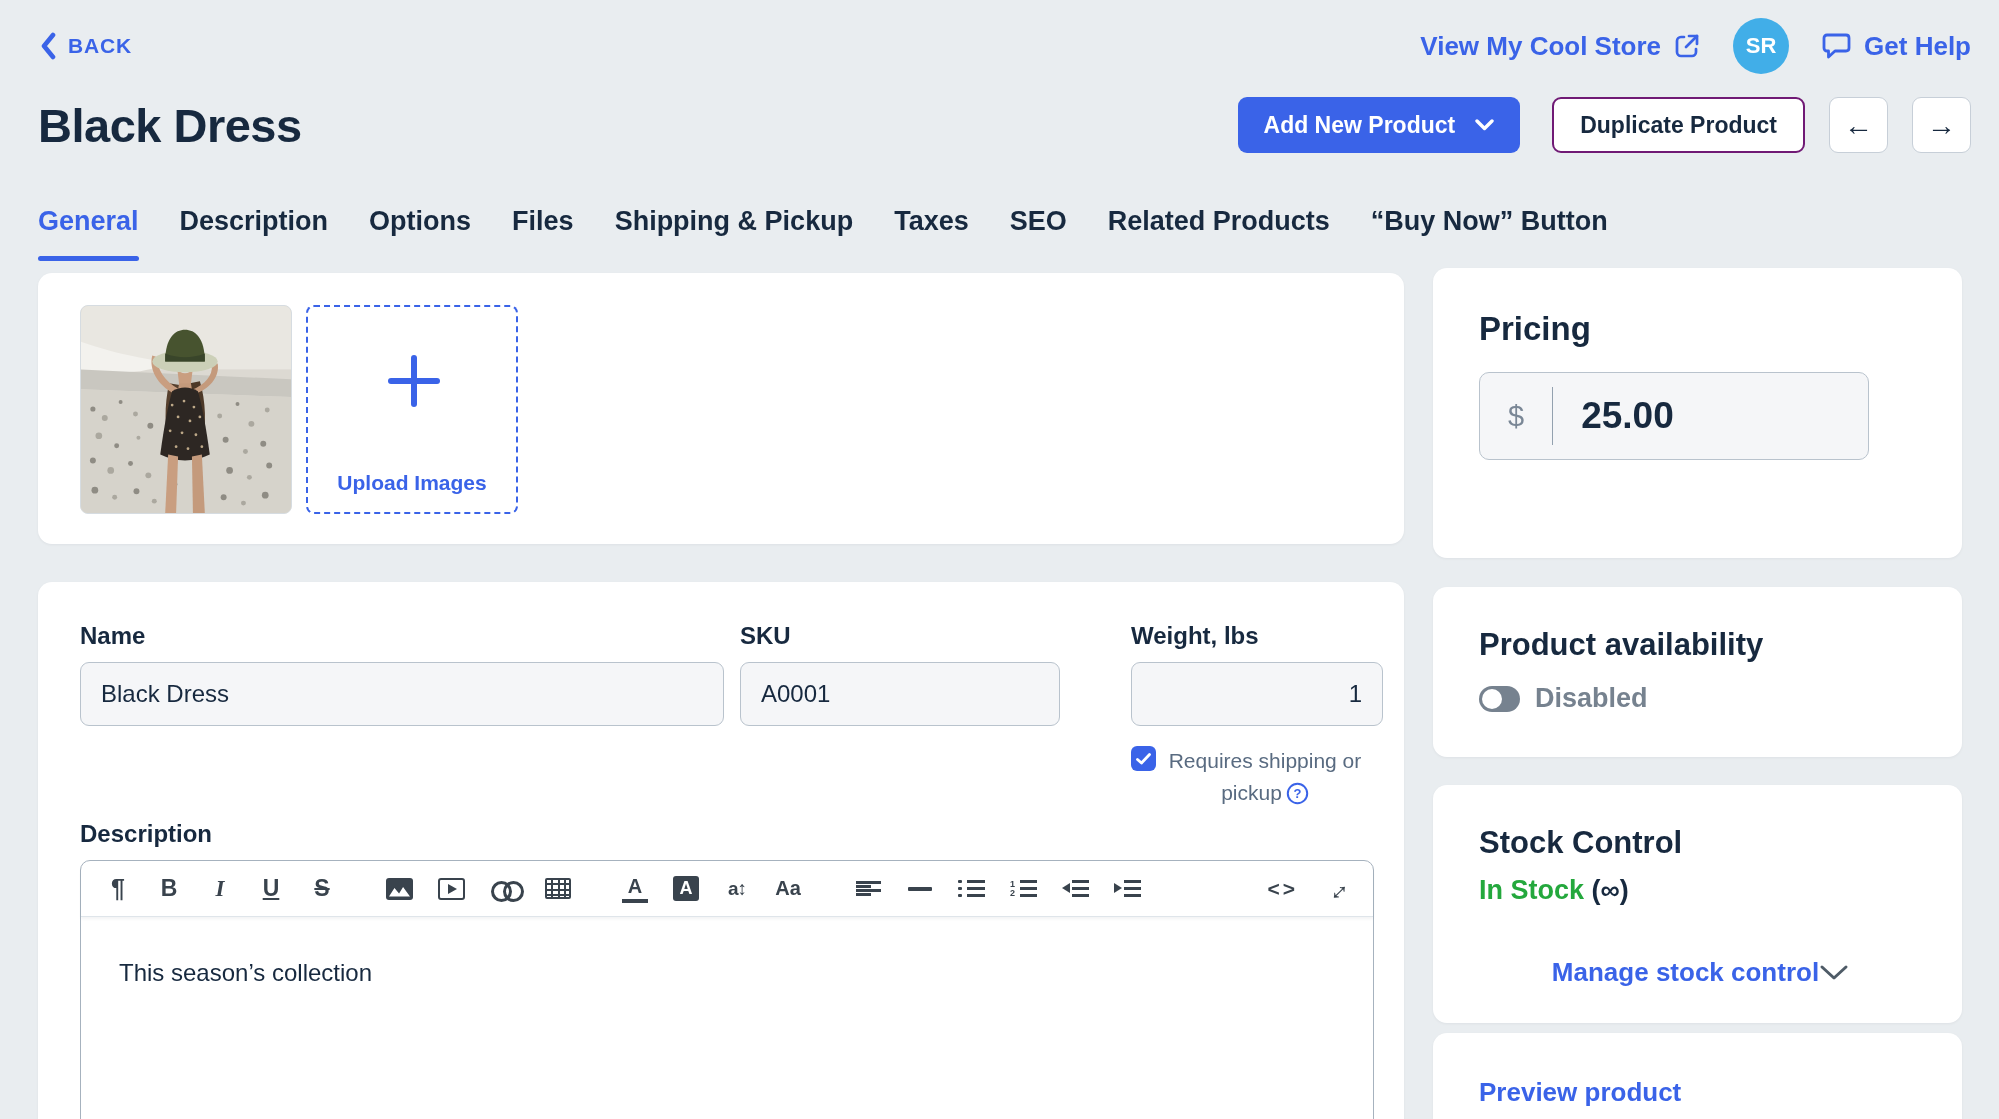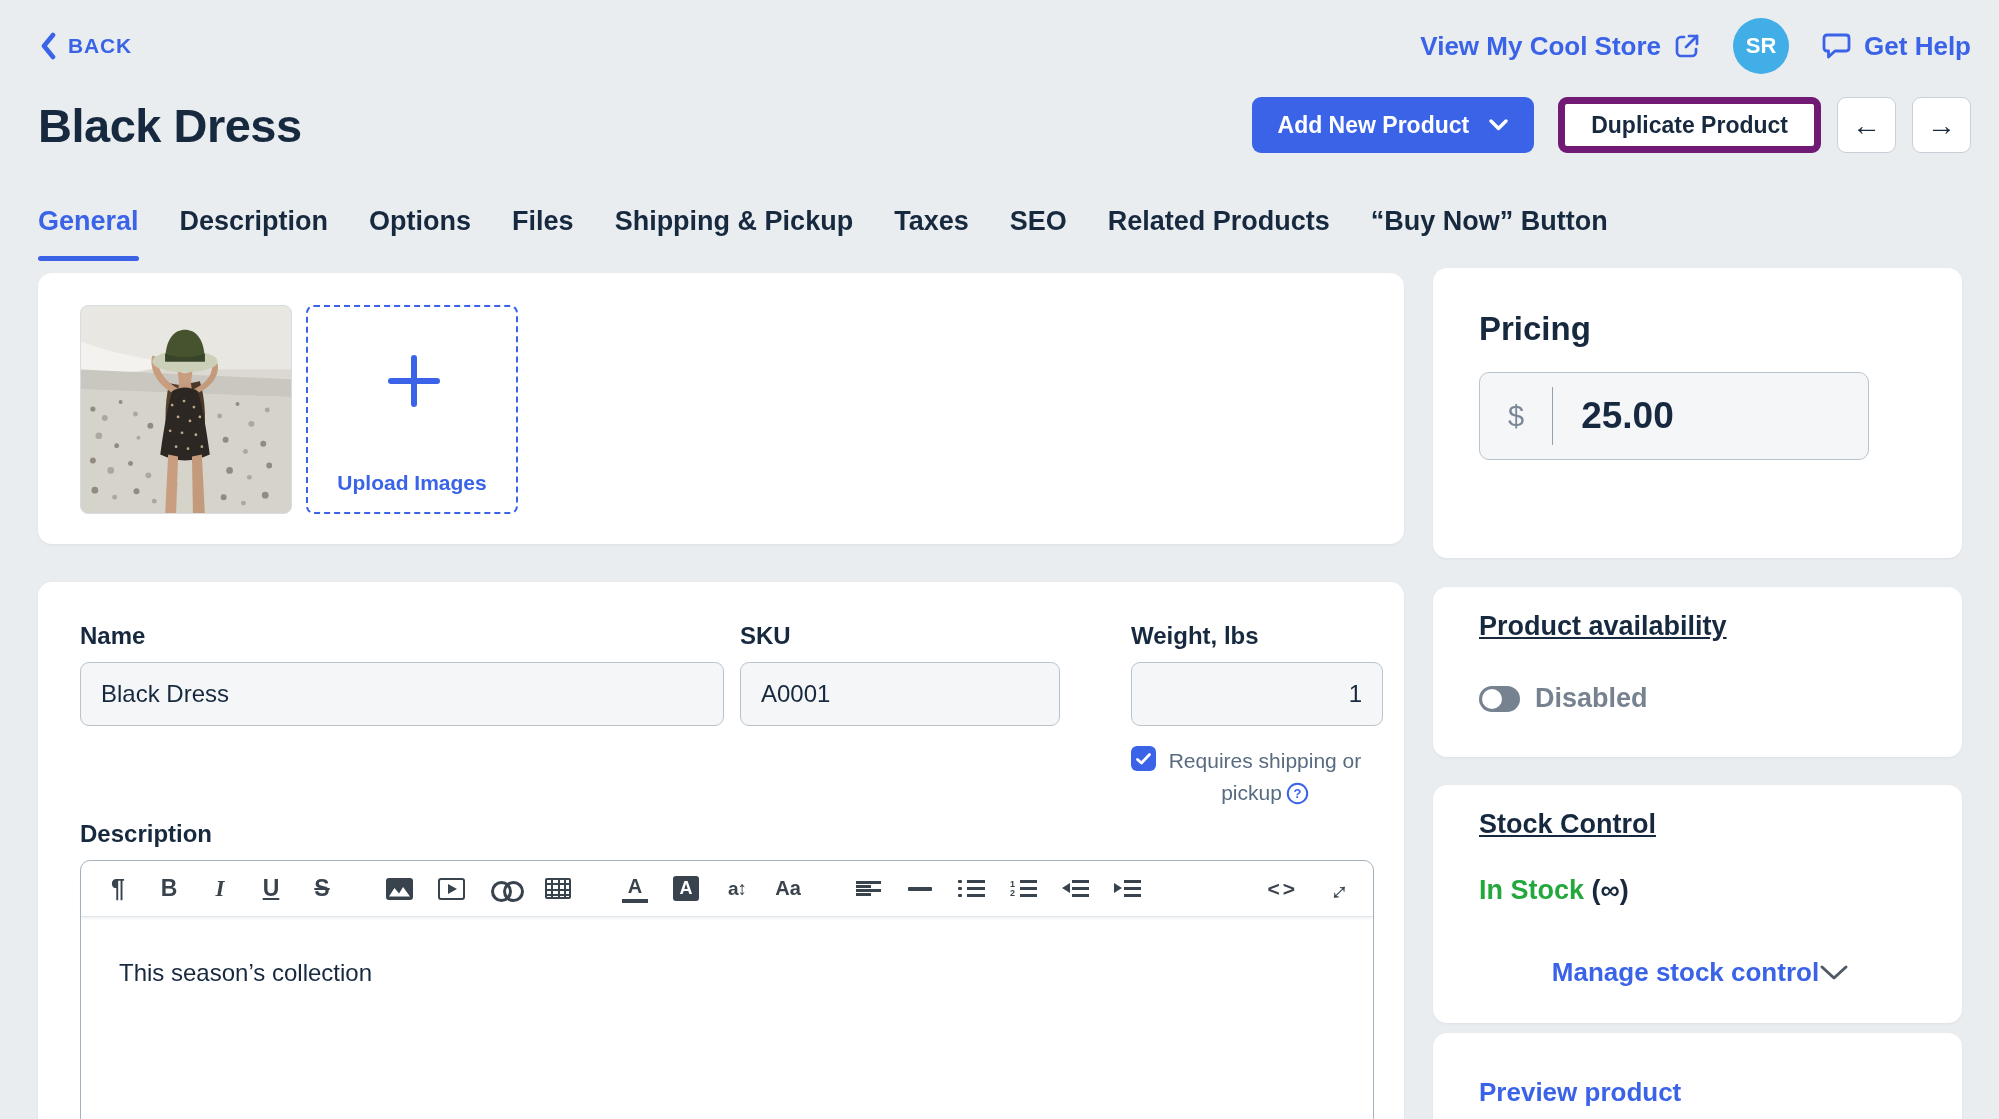--- a/index.html
+++ b/index.html
@@ -17,24 +17,24 @@
   
   .topbar{position:absolute; left:40px; right:28px; top:18px; height:56px; display:flex; align-items:center; justify-content:space-between;}
   .back{display:flex; align-items:center; gap:12px; color:var(--accent); font-size:21px; font-weight:700; letter-spacing:.8px;}
   .top-right{display:flex; align-items:center; gap:32px;}
   .top-link{display:flex; align-items:center; gap:12px; color:var(--accent); font-size:26px; font-weight:700;}
   .avatar{width:56px; height:56px; border-radius:50%; background:var(--avatar-bg); color:#fff; font-size:22px; font-weight:700; display:flex; align-items:center; justify-content:center; cursor:pointer;}
 
   
   .header{position:absolute; left:38px; right:28px; top:96px; height:58px; display:flex; align-items:center; justify-content:space-between;}
   .page-title{font-size:47px; font-weight:800; letter-spacing:-.5px; color:var(--ink);}
-  .actions{display:flex; align-items:flex-start; gap:16px;}
+  .actions{display:flex; align-items:flex-start; gap:24px;}
   .btn{height:56px; border-radius:9px; font-family:inherit; font-size:23px; font-weight:700; display:flex; align-items:center; cursor:pointer;}
   .btn-primary{background:var(--accent); color:#fff; border:none; padding:0 26px; gap:20px;}
-  .btn-secondary{background:#fff; color:var(--ink); border:7px solid #701a75; padding:0 26px; margin-left:8px;}
+  .btn-secondary{background:#fff; color:var(--ink); border:2px solid #701a75; padding:0 26px; margin-left:8px;}
   .btn-nav{width:59px; justify-content:center; background:#fff; border:1px solid #C7CFD8; color:var(--ink); font-size:29px; font-weight:600;}
   .btn-nav:first-of-type{margin-left:4px;}
 
   
   .tabs{position:absolute; left:38px; top:206px; display:flex; gap:41px;}
   .tab{font-size:27px; font-weight:700; color:var(--ink); padding-bottom:24px; position:relative; white-space:nowrap;}
   .tab.active{color:var(--accent);}
   .tab.active::after{content:""; position:absolute; left:0; right:0; bottom:0; height:5px; border-radius:3px; background:var(--accent);}
 
   
@@ -107,21 +107,21 @@
   .numbered-list-icon{width:27px; height:18px;}
   .numbered-list-icon::before{content:""; position:absolute; left:10px; top:0; width:17px; height:3.5px; background:var(--icon); box-shadow:0 7px 0 var(--icon), 0 14px 0 var(--icon);}
   .numbered-list-icon::after{content:"1\A 2"; white-space:pre; position:absolute; left:0; top:0; font-size:9px; line-height:9px; font-weight:700; color:var(--icon);}
   .outdent-icon,.indent-icon{width:27px; height:17.5px;}
   .outdent-icon::before,.indent-icon::before{content:""; position:absolute; left:10px; top:0; width:17px; height:3.5px; background:var(--icon); box-shadow:0 7px 0 var(--icon), 0 14px 0 var(--icon);}
   .outdent-icon::after{content:""; position:absolute; left:0; top:3.5px; width:0; height:0; border-top:5.5px solid transparent; border-bottom:5.5px solid transparent; border-right:8px solid var(--icon);}
   .indent-icon::after{content:""; position:absolute; left:0; top:3.5px; width:0; height:0; border-top:5.5px solid transparent; border-bottom:5.5px solid transparent; border-left:8px solid var(--icon);}
 
   
   .card h2{position:absolute; left:46px; top:42px; font-size:33px; font-weight:800; color:var(--ink);}
-  .card h3{position:absolute; left:46px; top:24px; font-size:27px; font-weight:800; color:var(--ink);text-decoration:underline;}
+  .card h3{position:absolute; left:46px; top:40px; font-size:31px; font-weight:800; color:var(--ink);}
   .price-box{position:absolute; left:46px; top:104px; width:390px; height:88px; background:#F5F6F8; border:1px solid #B9C3CD; border-radius:10px; display:flex; align-items:center;}
   .currency{font-size:29px; color:#7A8796; padding:0 28px;}
   .price-divider{width:1px; height:58px; background:#93A1AF;}
   .price-value{border:none; background:transparent; font-family:inherit; font-size:37px; font-weight:800; color:var(--ink); padding-left:28px; width:220px;}
   .manage-row{position:absolute; left:46px; right:40px; display:flex; align-items:center; justify-content:center;}
   #pricing-manage{top:512px;} #pricing-manage{top:512px;}
   .chev-slate{stroke:#4E5B67;}
   .toggle-row{position:absolute; left:46px; top:96px; display:flex; align-items:center; gap:15px; cursor:pointer;}
   .toggle{width:41px; height:26px; border-radius:13px; background:var(--muted); position:relative; flex:none;}
   .toggle-knob{position:absolute; left:3px; top:3px; width:20px; height:20px; border-radius:50%; background:#fff;}

